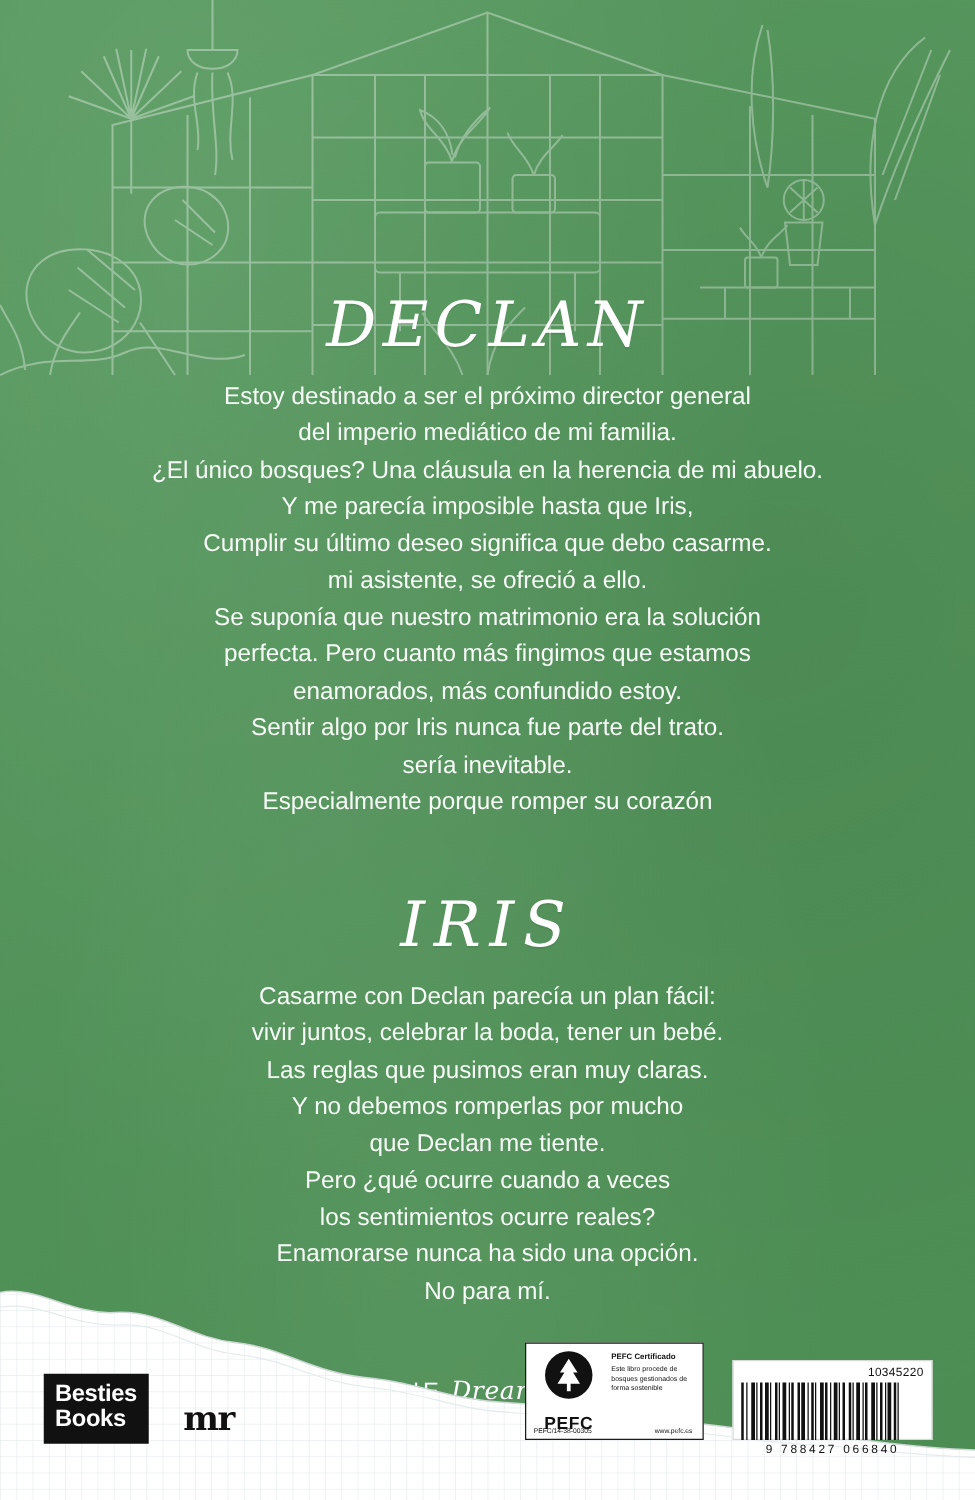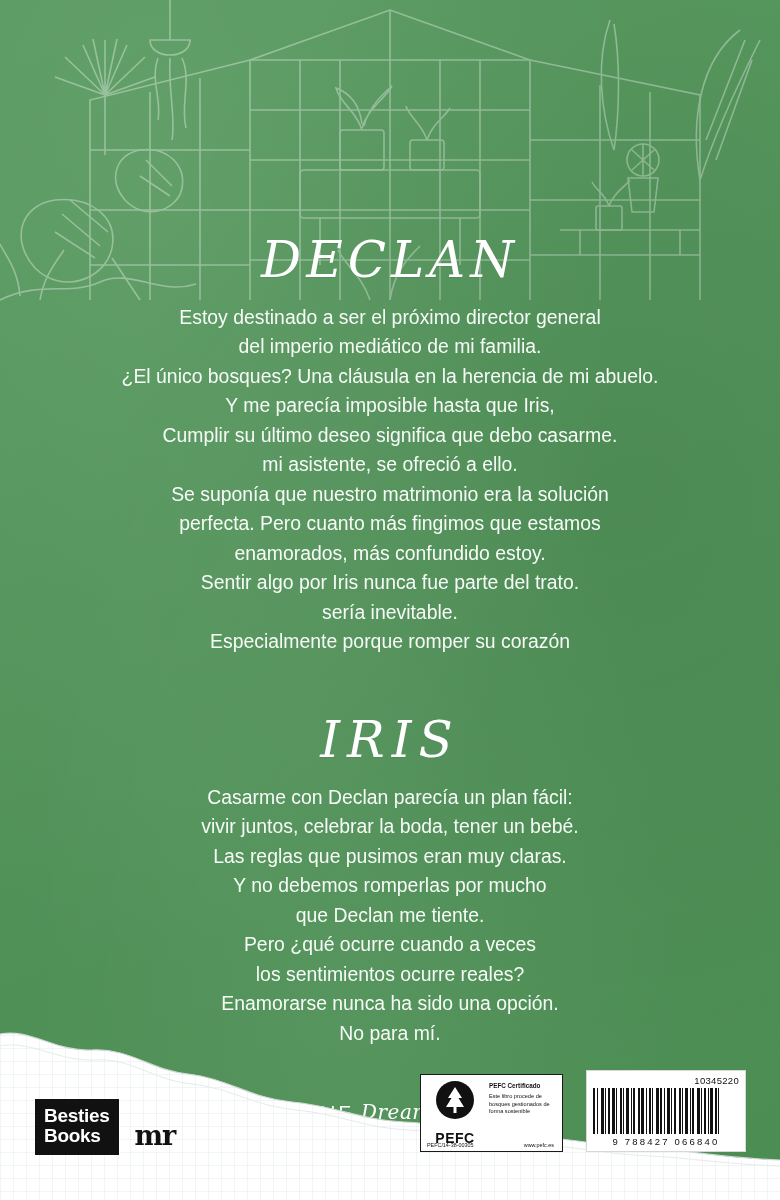--- a/index.html
+++ b/index.html
@@ -91,21 +91,21 @@
     position: absolute;
     left: 0; bottom: 0;
     width: 780px; height: 200px;
   }
 
   .publisher-block {
     position: absolute;
     left: 35px; bottom: 45px;
     display: flex;
     align-items: flex-end;
-    gap: 16px;
+    gap: 28px;
   }
   .besties-logo {
     background: #111111;
     color: #ffffff;
     font-weight: 700;
     font-size: 19px;
     line-height: 1.08;
     padding: 7px 9px 8px 9px;
     letter-spacing: -0.3px;
   }
@@ -161,21 +161,21 @@
   .pefc-site {
     position: absolute;
     right: 8px; bottom: 3px;
     font-size: 5.4px;
     color: #111;
   }
 
   .barcode-box {
     position: absolute;
     left: 586px; bottom: 48px;
-    width: 160px; height: 82px;
+    width: 160px; height: 64px;
     background: #ffffff;
     border: 1px solid #d8d8d8;
     padding: 4px 6px 3px 6px;
   }
   .barcode-num-top {
     text-align: right;
     font-size: 9.5px;
     color: #111;
     letter-spacing: 0.3px;
     margin-bottom: 2px;

